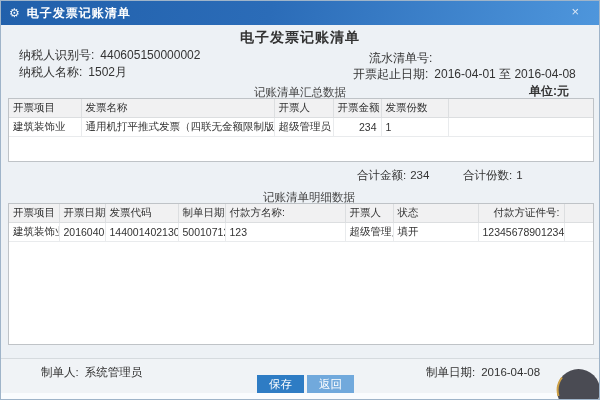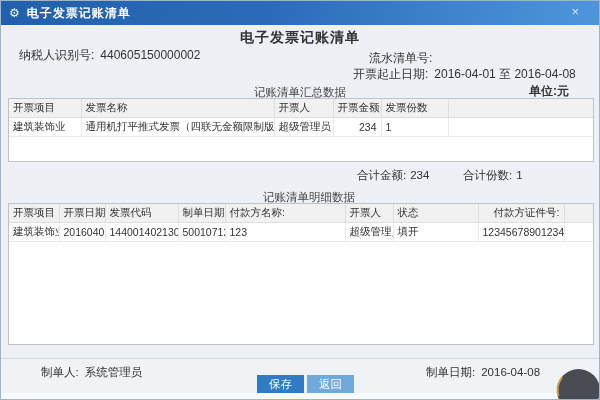--- a/index.html
+++ b/index.html
@@ -61,20 +61,23 @@
   <div class="titlebar">
     <span class="gear">⚙</span>
     <span class="win-title">电子发票记账清单</span>
     <span class="close">×</span>
   </div>
 
   <div class="page-title">电子发票记账清单</div>
 
   <div class="field f-tid">
     <span class="lbl">纳税人识别号:</span><span>440605150000002</span>
+  </div>
+  <div class="field f-tname">
+    <span class="lbl">纳税人名称:</span><span>1502月</span>
   </div>
   <div class="field f-serial">
     <span class="lbl">流水清单号:</span><span></span>
   </div>
   <div class="field f-range">
     <span class="lbl">开票起止日期:</span><span>2016-04-01 至 2016-04-08</span>
   </div>
   <div class="field f-unit">单位:元</div>
 
   <div class="section-title sec-summary">记账清单汇总数据</div>

